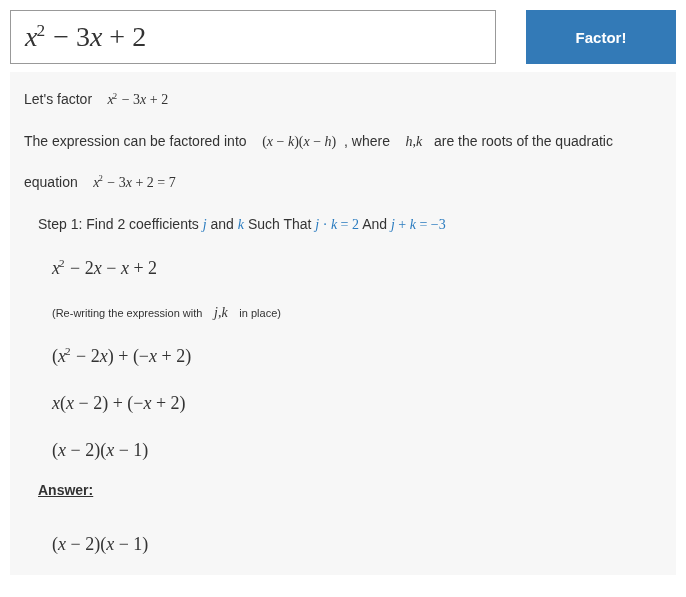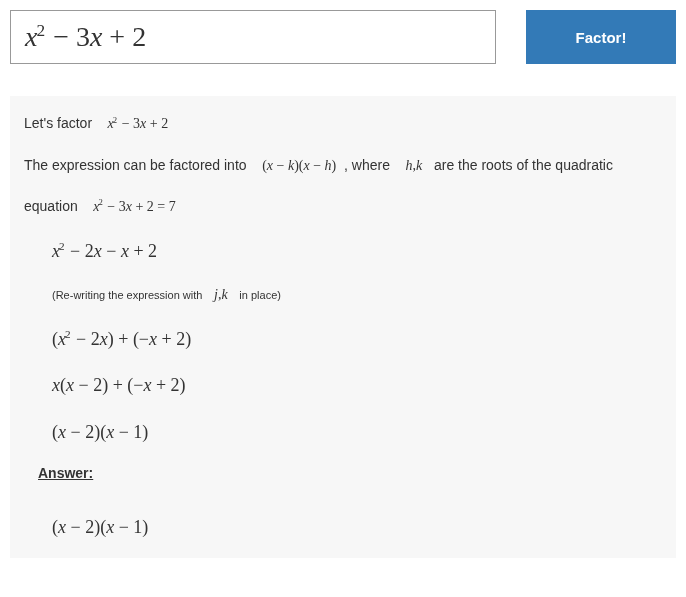--- a/index.html
+++ b/index.html
@@ -8,21 +8,21 @@
     padding: 10px;
     font-family: Arial, Helvetica, sans-serif;
     color: #333;
     font-size: 14px;
     background: #fff;
     width: 686px;
   }
   .top-row {
     display: flex;
     gap: 30px;
-    margin-bottom: 32px;
+    margin-bottom: 8px;
   }
   .expr-input {
     flex: 1;
     border: 1px solid #999;
     padding: 10px 14px;
     display: flex;
     align-items: center;
     background: #fff;
   }
   .expr-input .math {
@@ -102,20 +102,30 @@
     <span>, where</span>&nbsp;&nbsp;&nbsp;
     <span class="math">h<span class="upr">,</span>k</span>&nbsp;&nbsp;
     <span>are the roots of the quadratic</span>
   </div>
 
   <div class="line">
     <span>equation</span>&nbsp;&nbsp;&nbsp;
     <span class="math">x<span class="sup">2</span> <span class="upr">− 3</span>x <span class="upr">+ 2 = 7</span></span>
   </div>
 
+  <div class="line indent1 step-sep">
+    <span>Step 1: Find 2 coefficients </span>
+    <span class="math hl">j</span>
+    <span> and </span>
+    <span class="math hl">k</span>
+    <span> Such That </span>
+    <span class="math hl">j <span class="upr">·</span> k <span class="upr">= 2</span></span>
+    <span> And </span>
+    <span class="math hl">j <span class="upr">+</span> k <span class="upr">= −3</span></span>
+  </div>
 
   <div class="line indent2">
     <span class="math mathblock">x<span class="sup">2</span> <span class="upr">− 2</span>x <span class="upr">−</span> x <span class="upr">+ 2</span></span>
   </div>
 
   <div class="line indent2">
     <span class="paren-note">(Re-writing the expression with</span>&nbsp;&nbsp;
     <span class="math">j<span class="upr">,</span>k</span>&nbsp;&nbsp;
     <span class="paren-note">in place)</span>
   </div>

